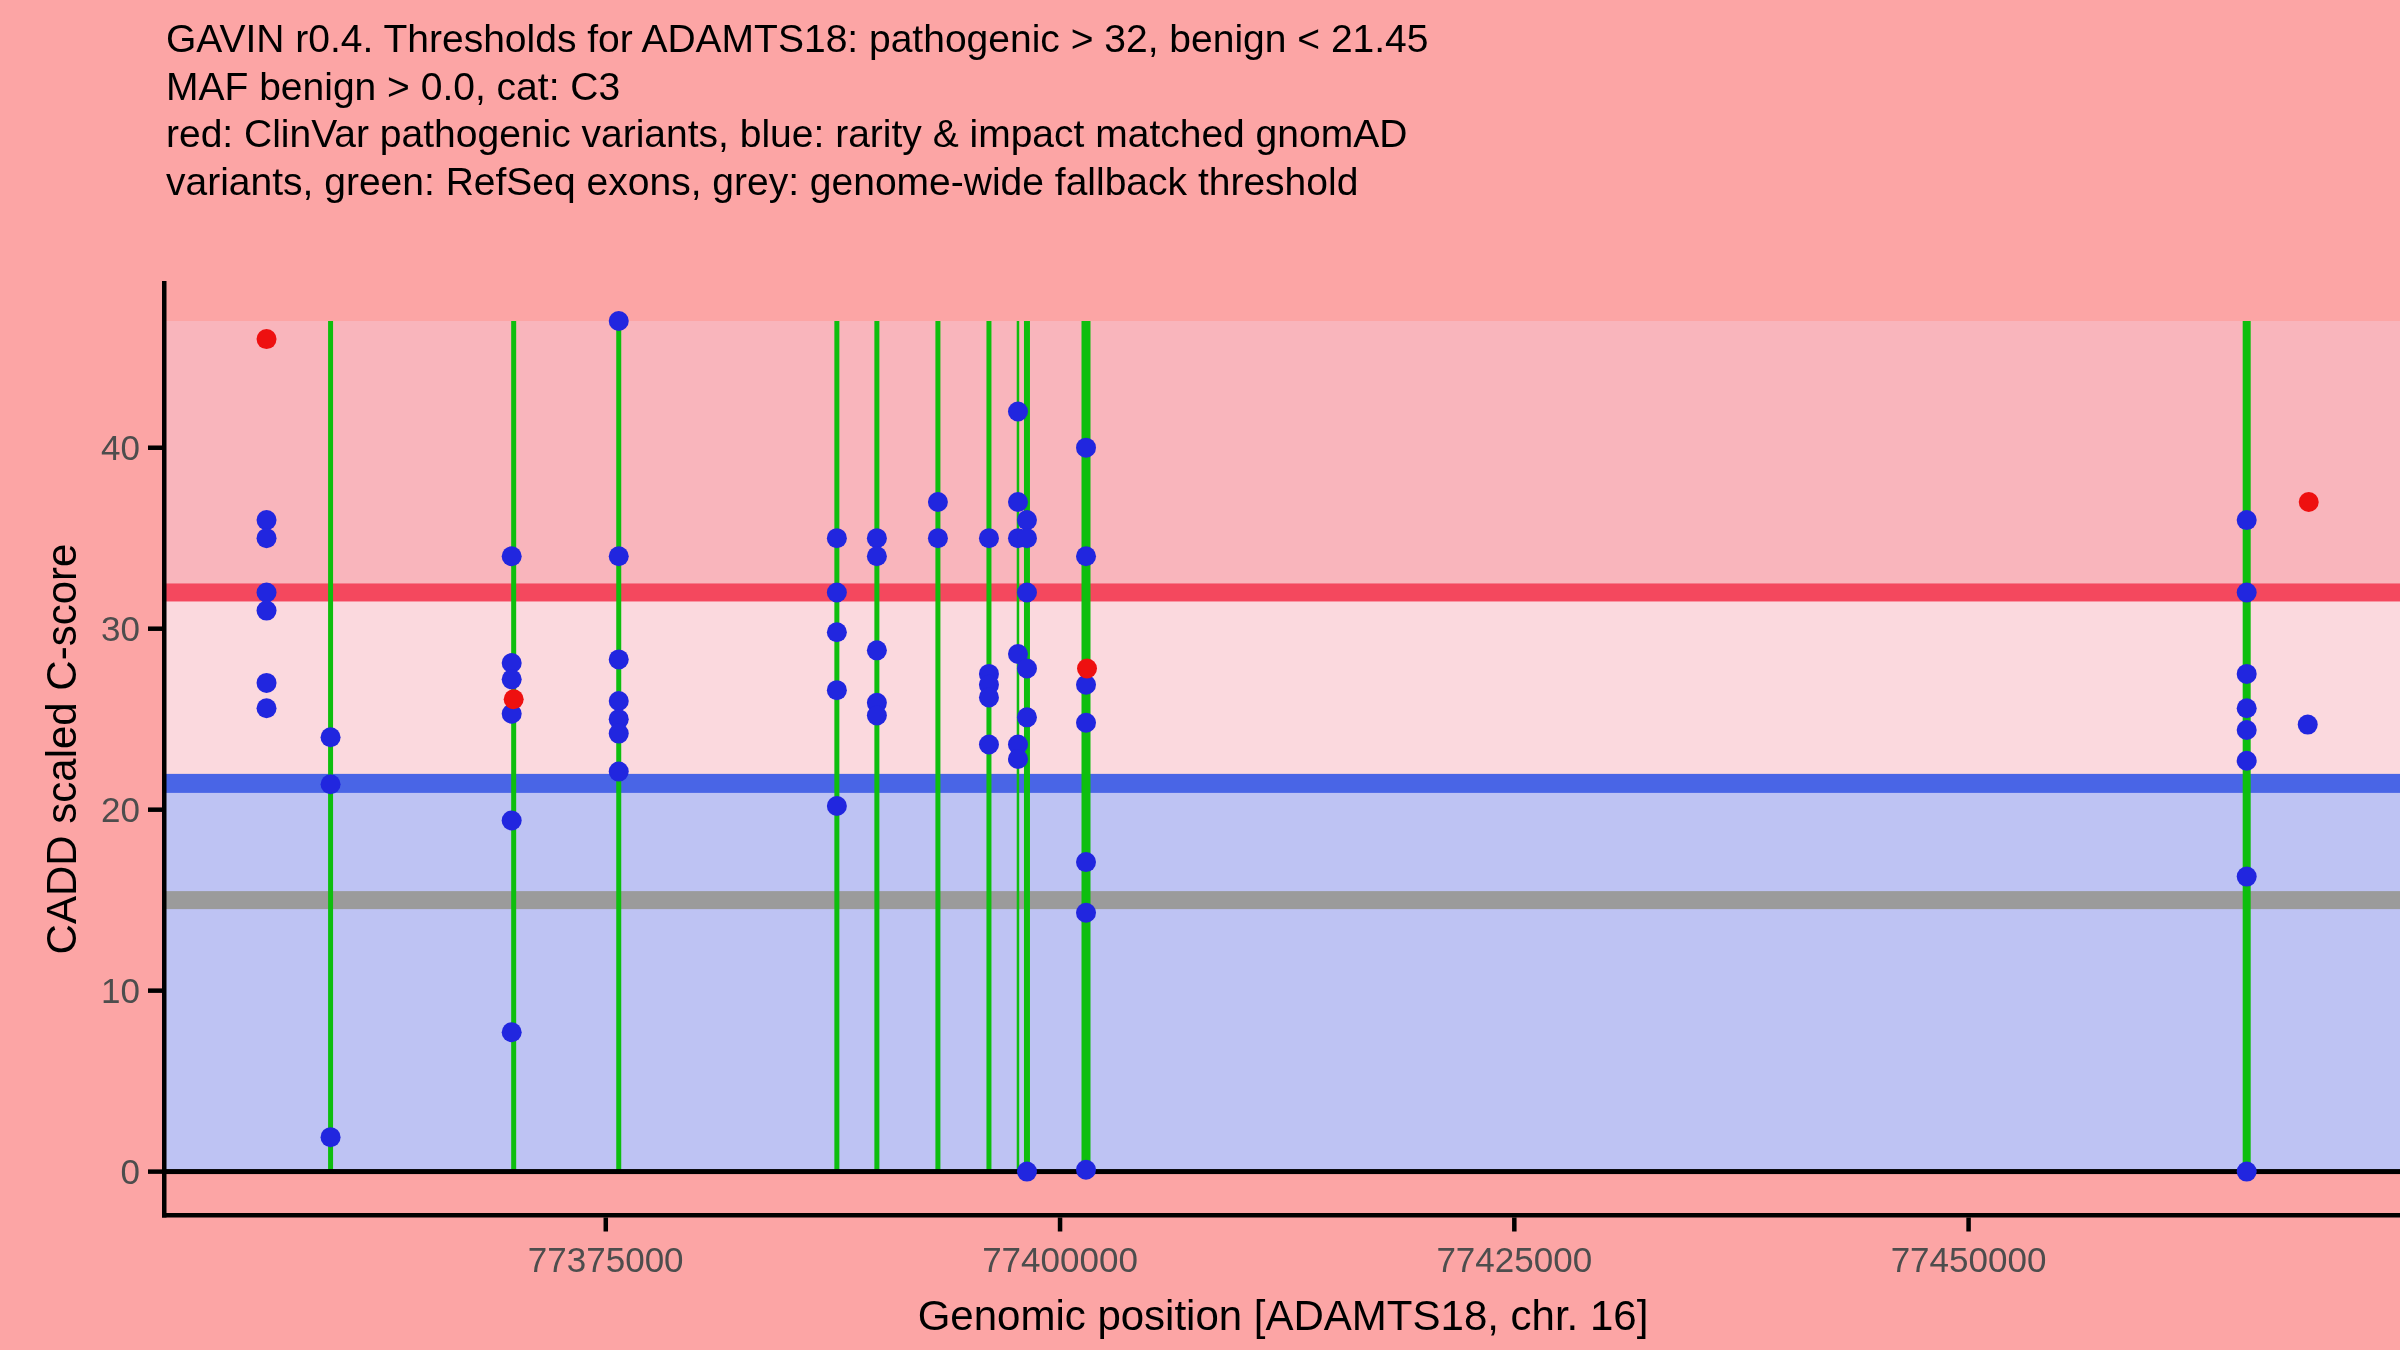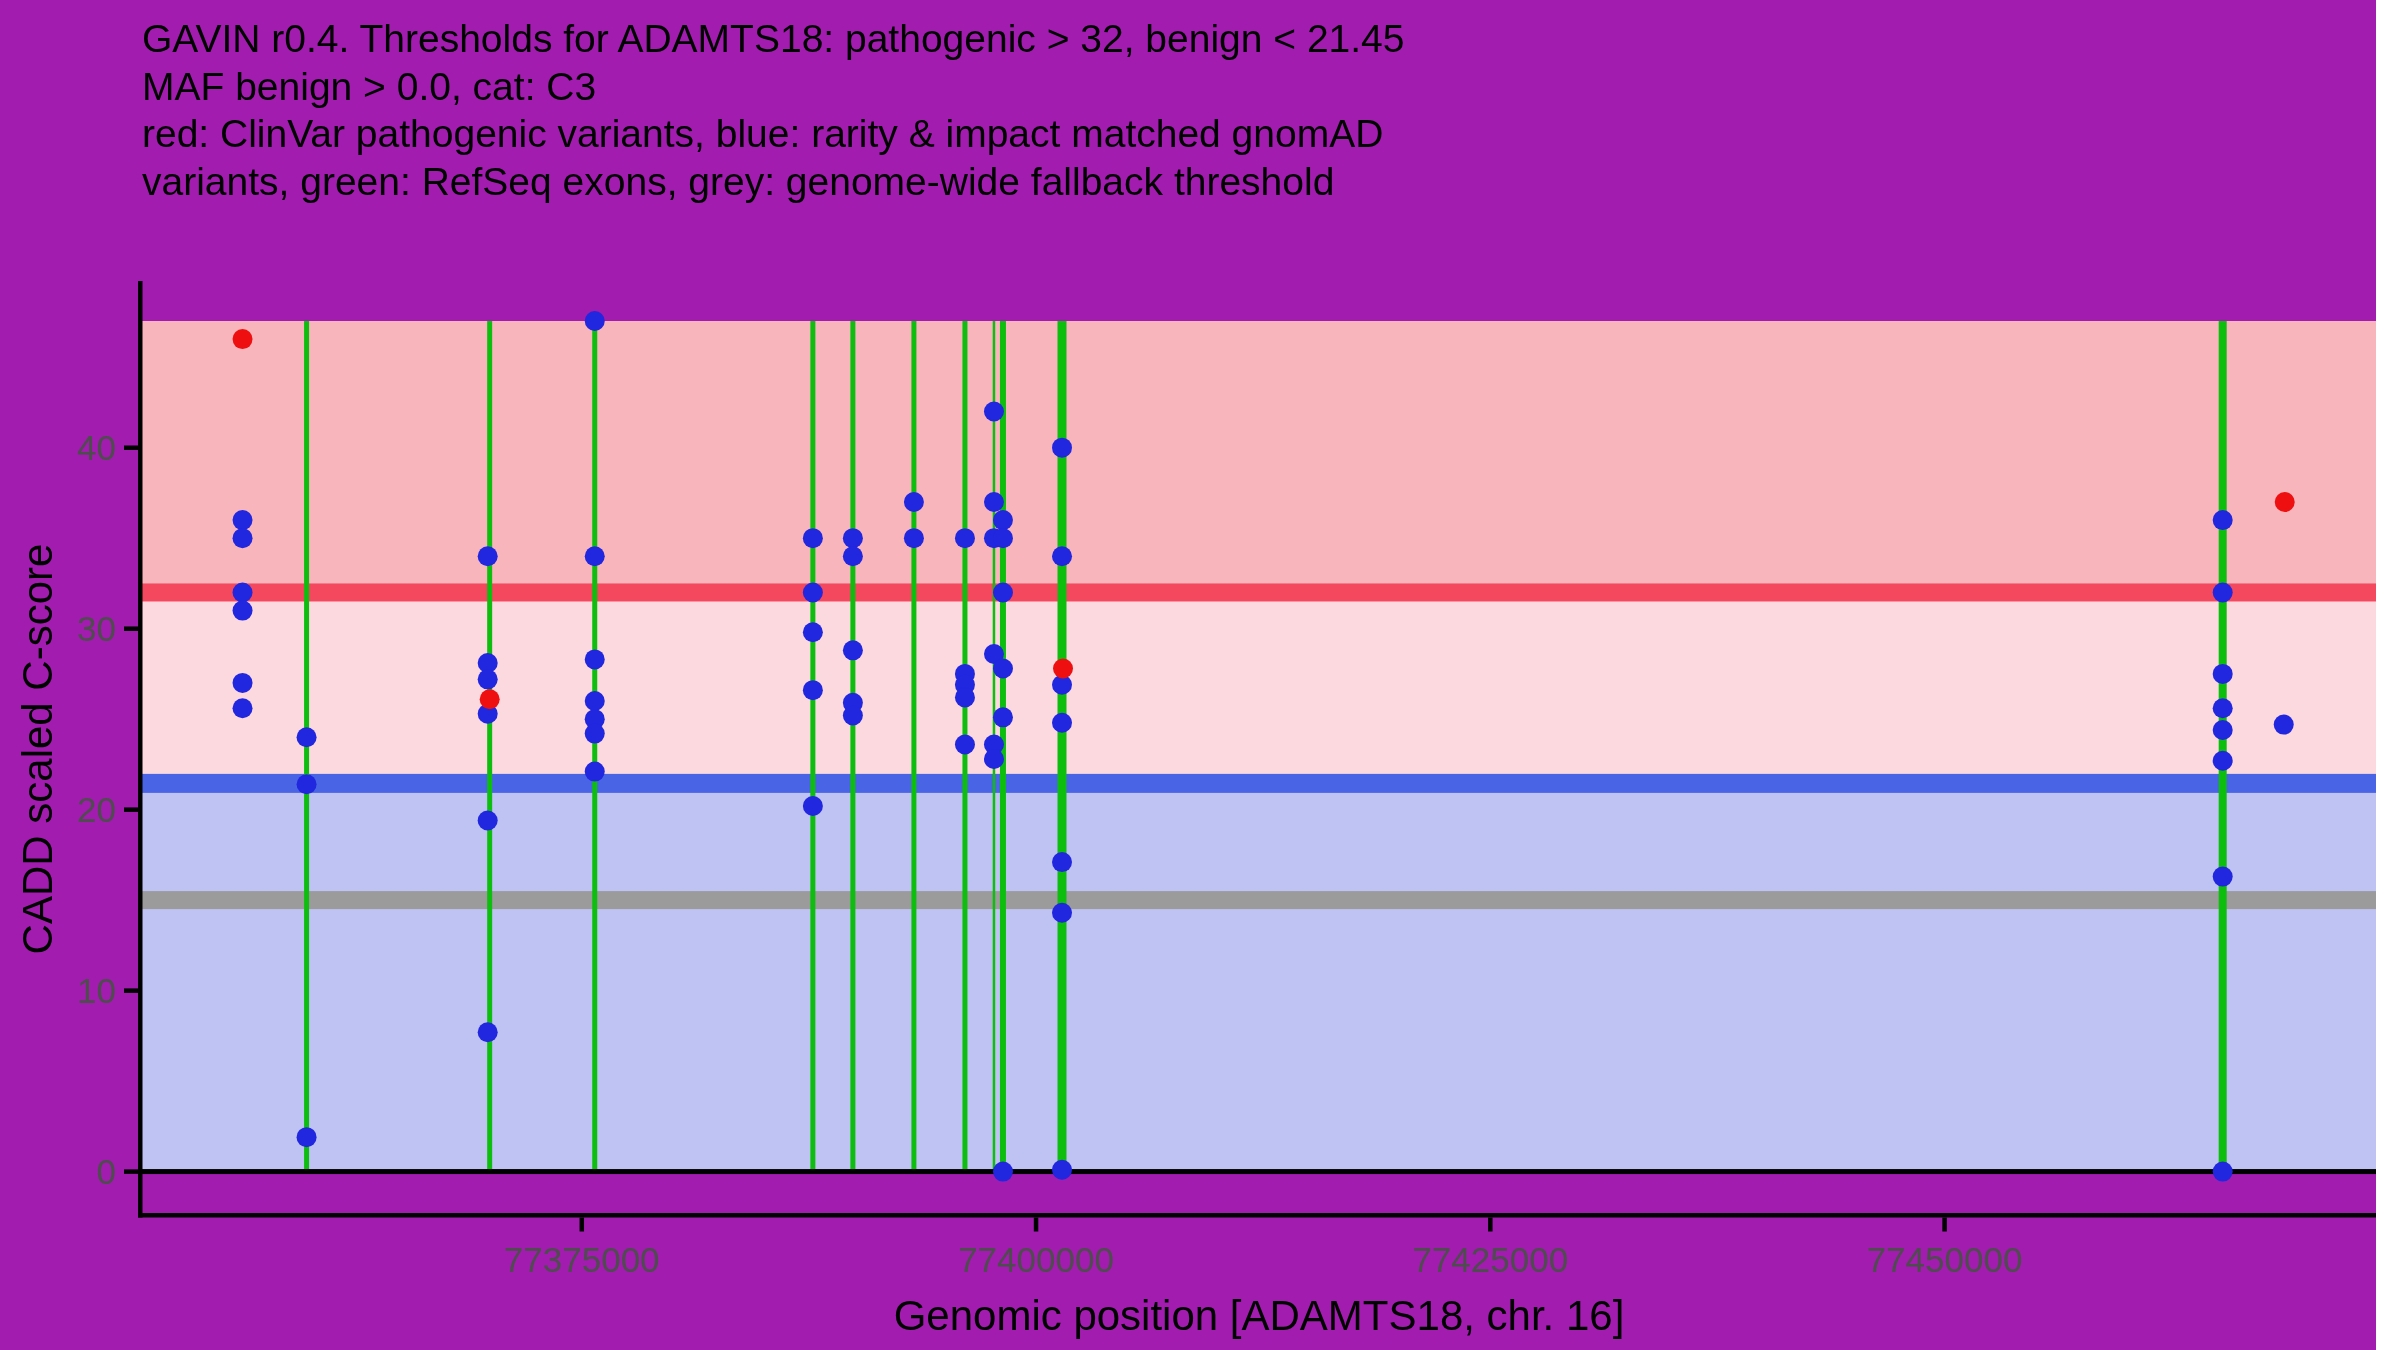--- a/index.html
+++ b/index.html
@@ -1,16 +1,16 @@
 <!DOCTYPE html>
 <html><head>
 <meta charset="utf-8">
 <style>
   html,body{margin:0;padding:0;background:#ffffff;}
-  .screen{position:relative;width:2376px;height:1350px;background:#a21caf;overflow:hidden;}
+  .screen{position:relative;width:2376px;height:1350px;background:#fca5a5;overflow:hidden;padding-left:24px;}
   svg text{font-family:"Liberation Sans","DejaVu Sans",sans-serif;}
   .title-line{font-size:39px;fill:#000000;}
   .axis-title{font-size:42px;fill:#000000;}
   .tick-label{font-size:35px;fill:#4D4D4D;}
 </style>
 </head>
 <body>
 
 <div class="screen">
   <svg id="plot" width="2400" height="1350" viewBox="0 0 2400 1350">

